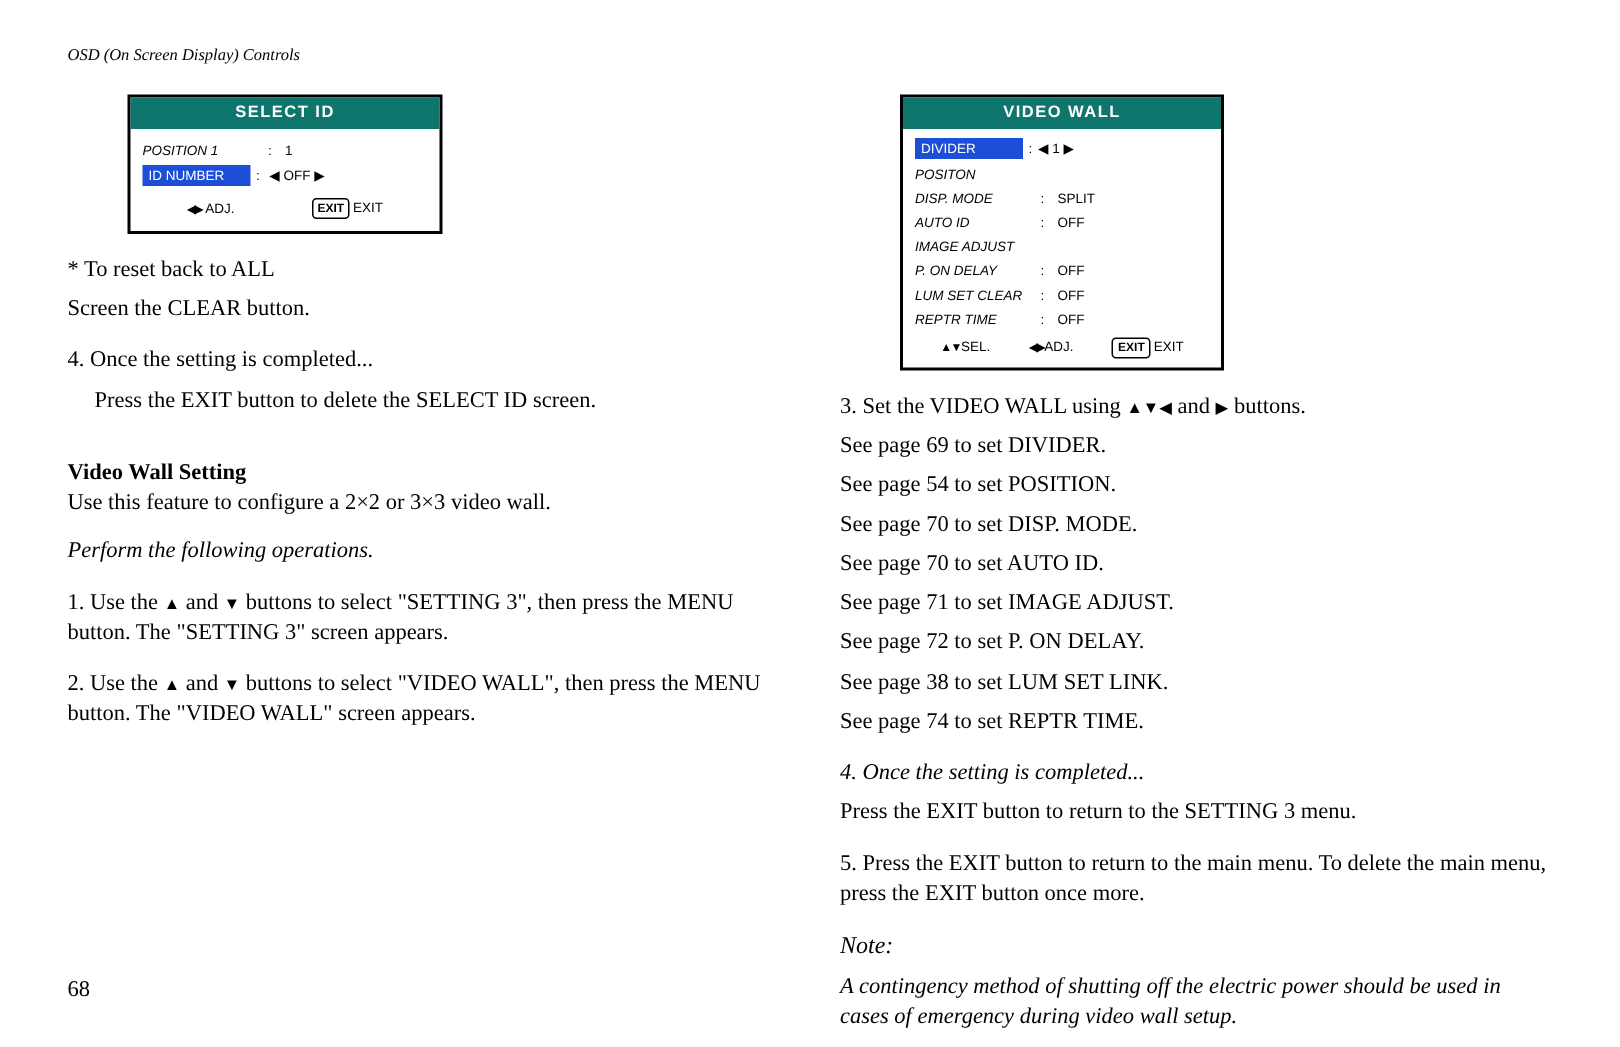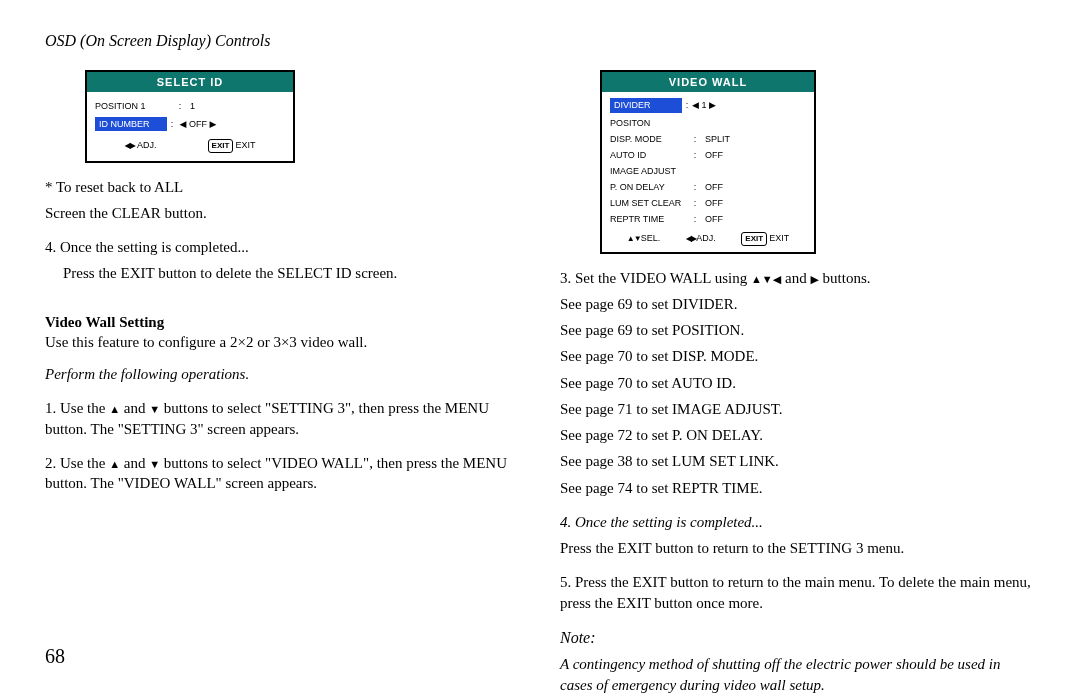--- a/index.html
+++ b/index.html
@@ -10,21 +10,21 @@
     background: #fff;
     margin: 0;
     padding: 30px 45px;
     width: 1080px;
     height: 698px;
     box-sizing: border-box;
     position: relative;
   }
   .header-title {
     font-style: italic;
-    font-size: 16px;
+    font-size: 11px;
     margin-bottom: 18px;
     font-weight: normal;
   }
   .columns {
     display: flex;
     gap: 40px;
   }
   .col {
     flex: 1;
     min-width: 0;
@@ -52,20 +52,21 @@
   .osd-row {
     display: flex;
     align-items: center;
     font-size: 9px;
     padding: 2px 0;
     white-space: nowrap;
   }
   .osd-label {
     display: inline-block;
     min-width: 80px;
+    font-style: italic;
   }
   .osd-hl {
     display: inline-block;
     background: #1d4ed8;
     color: #fff;
     padding: 1px 4px;
     min-width: 72px;
     box-sizing: border-box;
   }
   .osd-colon {
@@ -98,21 +99,21 @@
     font-weight: bold;
     margin-top: 14px;
     margin-bottom: 0;
     font-family: Georgia, serif;
   }
   .italic { font-style: italic; }
   .page-num {
     position: absolute;
     bottom: 28px;
     left: 45px;
-    font-size: 20px;
+    font-size: 15px;
   }
   .tri-lr::before { content: "◀▶"; font-size: 8px; letter-spacing: -1px;}
   .tri-ud::before { content: "▲▼"; font-size: 8px; letter-spacing: -1px;}
   .inline-tri { font-size: 11px; vertical-align: baseline;}
 </style>
 </head>
 <body>
 
 <div class="header-title">OSD (On Screen Display) Controls</div>
 
@@ -218,21 +219,21 @@
           <span><span class="tri-lr"></span><span>ADJ.</span></span>
           <span><span class="btn-box">EXIT</span><span>EXIT</span></span>
         </div>
       </div>
     </div>
 
     <p style="margin-top:10px">
       <span>3. Set the VIDEO WALL using </span><span class="inline-tri">▲</span><span class="inline-tri">▼</span><span class="inline-tri">◀</span><span> and </span><span class="inline-tri">▶</span><span> buttons.</span>
     </p>
     <p>See page 69 to set DIVIDER.</p>
-    <p>See page 69 to set POSITION.</p>
+    <p>See page 54 to set POSITION.</p>
     <p>See page 70 to set DISP. MODE.</p>
     <p>See page 70 to set AUTO ID.</p>
     <p>See page 71 to set IMAGE ADJUST.</p>
     <p>See page 72 to set P. ON DELAY.</p>
     <p>See page 38 to set LUM SET LINK.</p>
     <p>See page 74 to set REPTR TIME.</p>
 
     <p class="italic" style="margin-top:14px">4. Once the setting is completed...</p>
     <p>Press the EXIT button to return to the SETTING 3 menu.</p>
 

